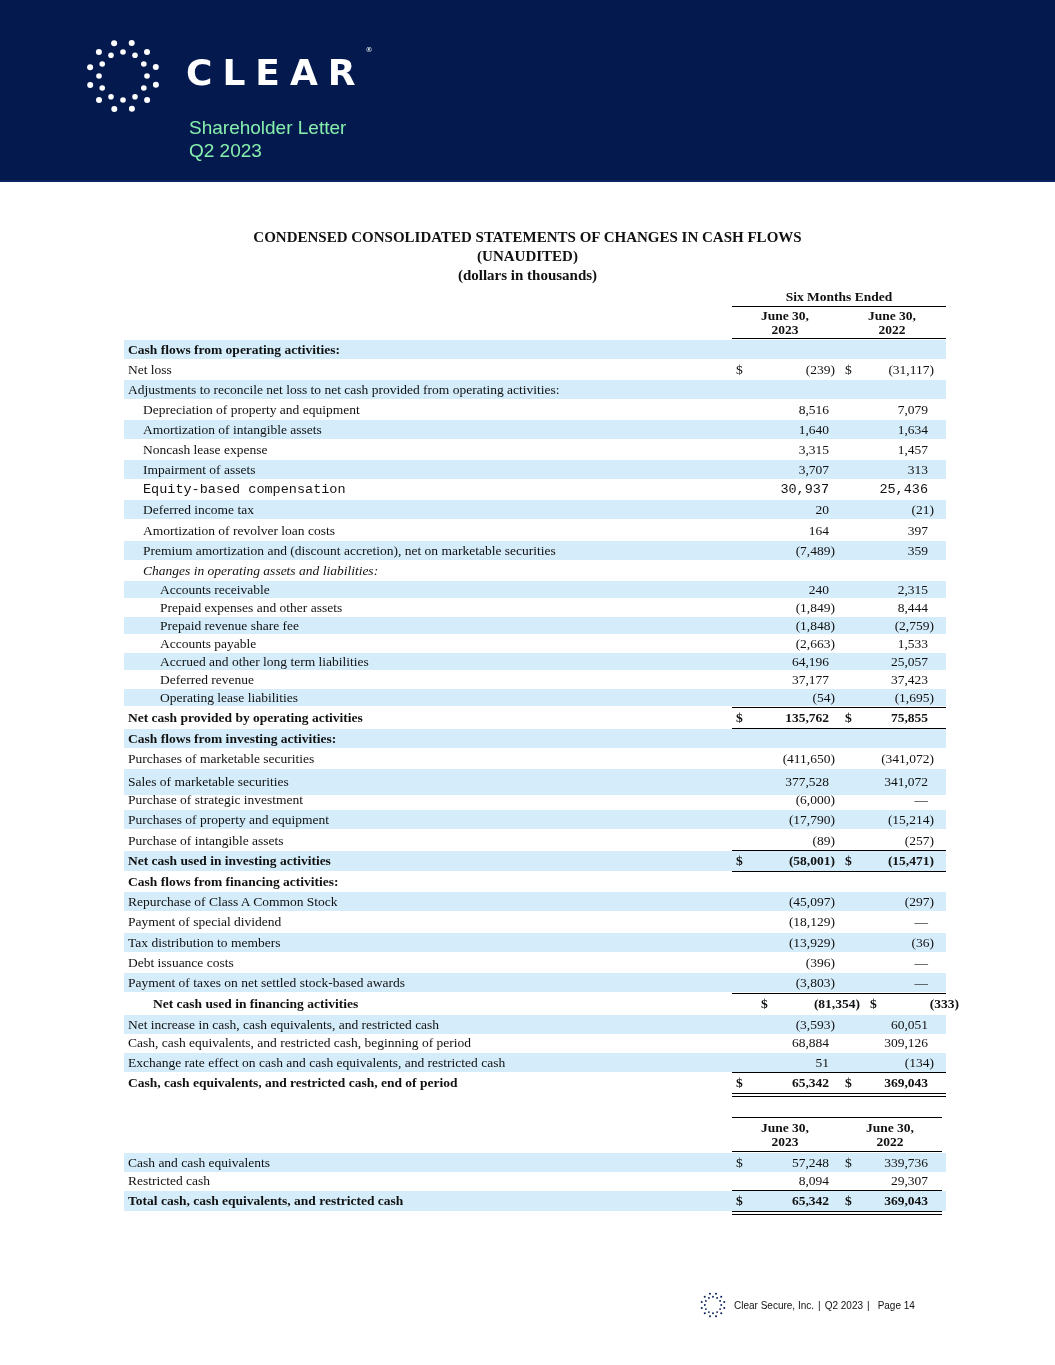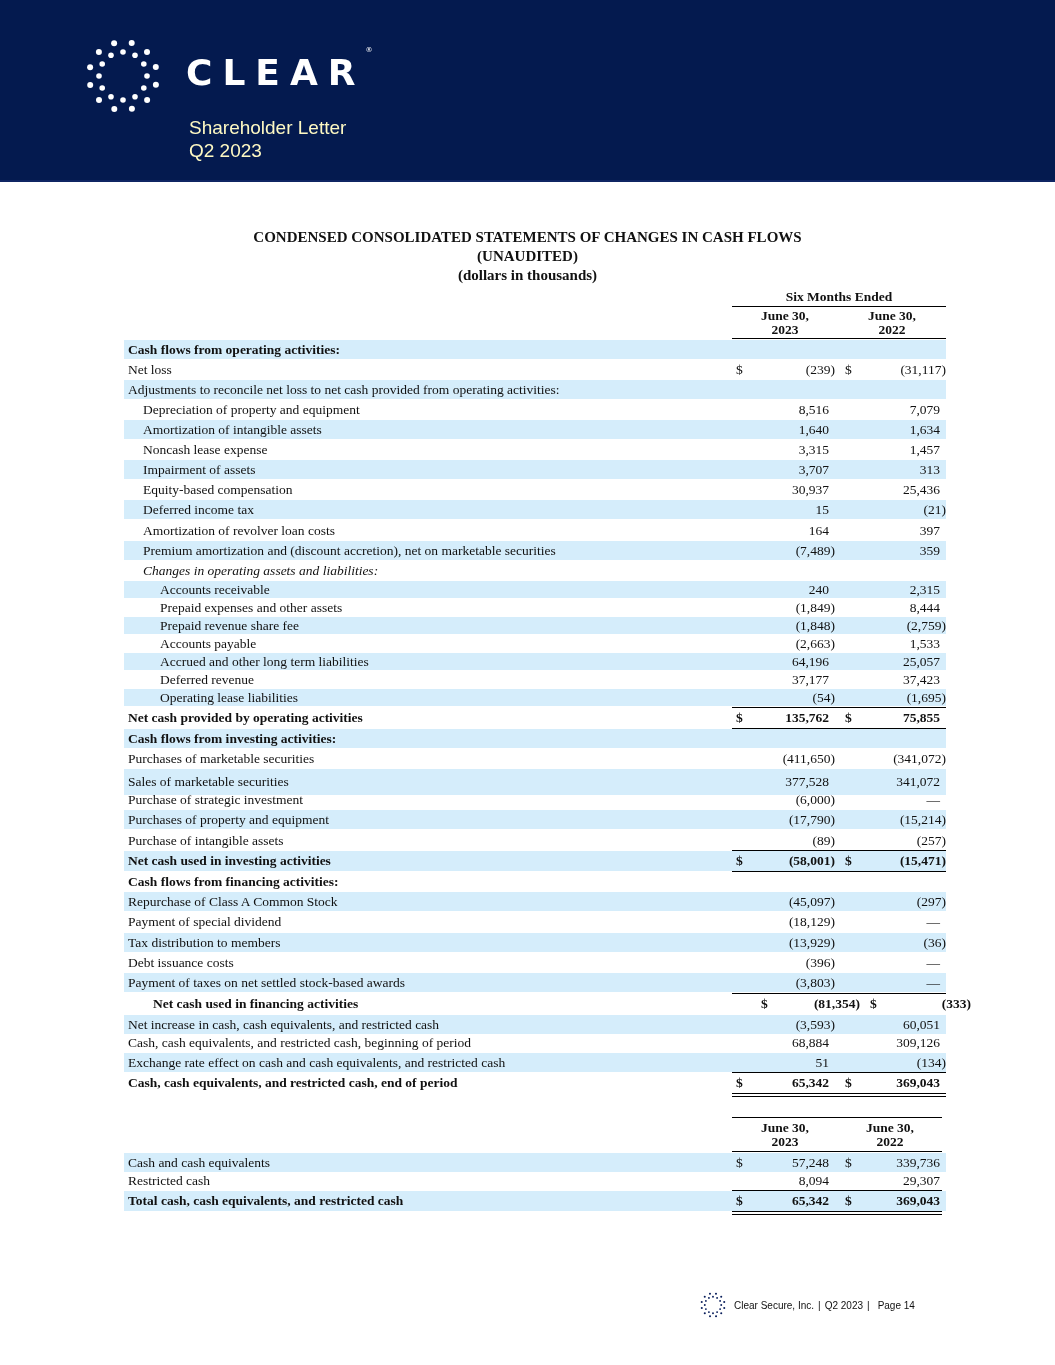--- a/index.html
+++ b/index.html
@@ -3,39 +3,39 @@
 <meta charset="utf-8">
 <style>
   * { box-sizing: border-box; margin: 0; padding: 0; }
   html, body { width: 1055px; height: 1365px; background: #ffffff; overflow: hidden; }
   body { position: relative; font-family: "Liberation Serif", serif; color: #111; }
 
   .header { position: absolute; left: 0; top: 0; width: 1055px; height: 182px; background: #041a4f; border-bottom: 2px solid #0f2563; }
   .logo-dots { position: absolute; left: 85px; top: 40px; width: 76px; height: 72px; }
   .wordmark { position: absolute; left: 186px; top: 52px; font-family: "DejaVu Sans", sans-serif; font-weight: bold; font-size: 36px; letter-spacing: 10px; color: #fff; }
   .wordmark sup { font-size: 7px; letter-spacing: 0; position: relative; top: -20px; font-weight: normal; }
-  .subtitle { position: absolute; left: 189px; top: 116px; font-family: "Liberation Sans", sans-serif; font-size: 19px; line-height: 23px; color: #fef9c3; }
+  .subtitle { position: absolute; left: 189px; top: 116px; font-family: "Liberation Sans", sans-serif; font-size: 19px; line-height: 23px; color: #86efac; }
 
   .title { position: absolute; left: 0; width: 1055px; text-align: center; font-weight: bold; font-size: 15px; }
 
   .colhead { position: absolute; font-weight: bold; font-size: 13.5px; text-align: center; line-height: 14px; }
   .rule { position: absolute; height: 0; border-top: 1.5px solid #000; }
   .drule { position: absolute; height: 4px; border-top: 1.5px solid #000; border-bottom: 1.5px solid #000; }
 
   .row { position: absolute; left: 124px; width: 822px; font-size: 13.5px; display: flex; align-items: center; }
   .row.shade { background: #d5edfb; }
   .row .lbl { position: absolute; left: 4px; white-space: nowrap; }
   .row.i1 .lbl { left: 19px; }
   .row.i2 .lbl { left: 36px; }
   .row.bold { font-weight: bold; }
   .row.italic .lbl { font-style: italic; }
   .row .d1 { position: absolute; left: 612px; }
   .row .v1 { position: absolute; right: 111px; text-align: right; }
   .row .d2 { position: absolute; left: 721px; }
-  .row .v2 { position: absolute; right: 0px; text-align: right; }
+  .row .v2 { position: absolute; right: 12px; text-align: right; }
   .row .v1.pos, .row .v2.pos { margin-right: 6px; }
 
   .footer { position: absolute; top: 1290px; left: 700px; height: 30px; display: flex; align-items: center; font-family: "Liberation Sans", sans-serif; font-size: 10px; color: #111; }
   .footer svg { margin-right: 8px; }
 </style>
 </head>
 <body>
 
 <div class="header">
   <svg class="logo-dots" viewBox="0 0 76 72">
@@ -114,28 +114,28 @@
     <div class="row i1" style="top: 440px; height: 19px;">
       <span class="lbl">Noncash lease expense</span>
       <span class="v1 pos">3,315</span>
       <span class="v2 pos">1,457</span>
     </div>
     <div class="row shade i1" style="top: 460px; height: 19px;">
       <span class="lbl">Impairment of assets</span>
       <span class="v1 pos">3,707</span>
       <span class="v2 pos">313</span>
     </div>
-    <div class="row i1" style="top: 480px; height: 19px;">
+    <div class="row i1" style="top: 480px; height: 19px; font-family: Liberation Mono, monospace;">
       <span class="lbl">Equity-based compensation</span>
       <span class="v1 pos">30,937</span>
       <span class="v2 pos">25,436</span>
     </div>
     <div class="row shade i1" style="top: 500px; height: 19px;">
       <span class="lbl">Deferred income tax</span>
-      <span class="v1 pos">15</span>
+      <span class="v1 pos">20</span>
       <span class="v2">(21)</span>
     </div>
     <div class="row i1" style="top: 521px; height: 19px;">
       <span class="lbl">Amortization of revolver loan costs</span>
       <span class="v1 pos">164</span>
       <span class="v2 pos">397</span>
     </div>
     <div class="row shade i1" style="top: 541px; height: 19px; padding-left: 28px;">
       <span class="lbl">Premium amortization and (discount accretion), net on marketable securities</span>
       <span class="v1">(7,489)</span>

